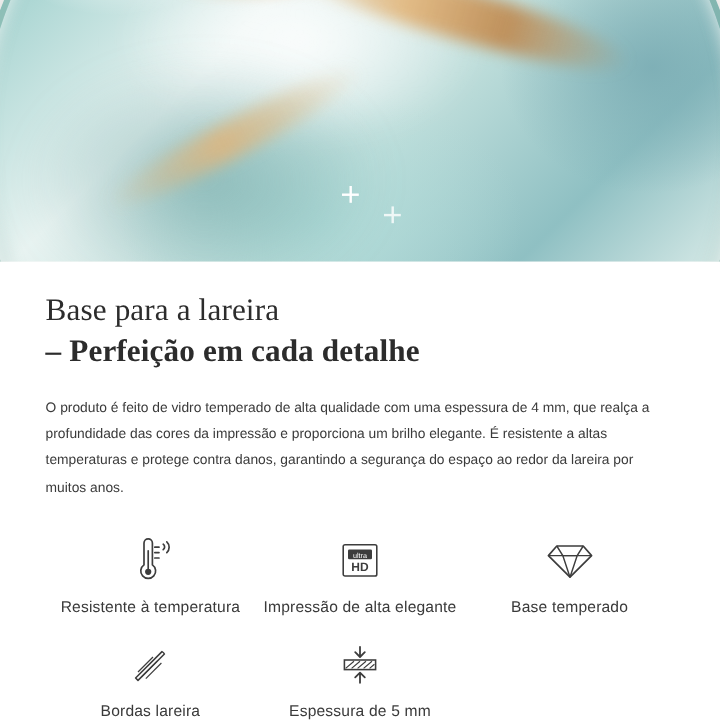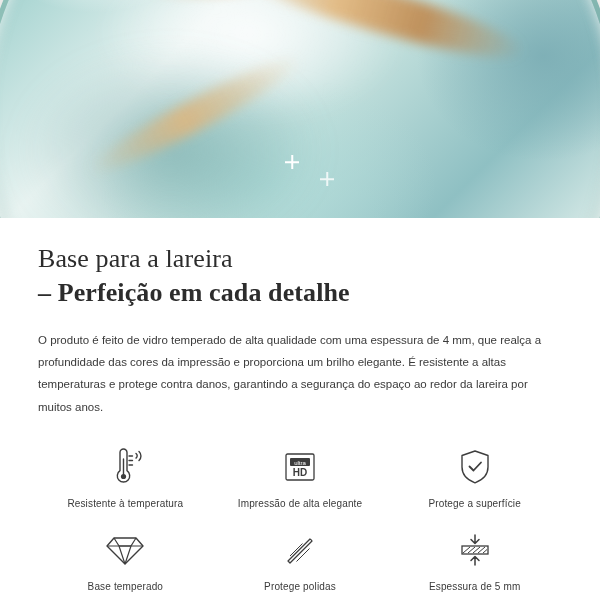--- a/index.html
+++ b/index.html
@@ -155,21 +155,21 @@
   }
   .feature-icon {
     height: 42px;
     display: flex;
     align-items: center;
     justify-content: center;
     color: #3d3d3d;
   }
   .feature-label {
     margin-top: 10px;
-    font-size: 10px;
+    font-size: 13px;
     color: #3a3a3a;
     text-align: center;
     letter-spacing: 0.15px;
   }
   svg { display: block; }
 </style>
 </head>
 <body>
 
 <div class="page">
@@ -223,29 +223,20 @@
           <svg width="42" height="42" viewBox="0 0 42 42">
             <rect x="7" y="8" width="28" height="26" rx="1.5" fill="none" stroke="#3d3d3d" stroke-width="1.3"></rect>
             <rect x="11" y="12" width="20" height="8" rx="1" fill="#3d3d3d"></rect>
             <text x="21" y="18.6" text-anchor="middle" font-family="Liberation Sans, sans-serif" font-size="6" fill="#ffffff">ultra</text>
             <text x="21" y="30" text-anchor="middle" font-family="Liberation Sans, sans-serif" font-size="10" font-weight="bold" fill="#3d3d3d">HD</text>
           </svg>
         </div>
         <div class="feature-label">Impressão de alta elegante</div>
       </div>
 
-      <div class="feature">
-        <div class="feature-icon">
-          <svg width="40" height="42" viewBox="0 0 40 42">
-            <path d="M20 5 L33 9.5 V21c0 8-6 13.2-13 15.8C13 34.2 7 29 7 21V9.5L20 5z" fill="none" stroke="#3d3d3d" stroke-width="1.4" stroke-linejoin="round"></path>
-            <path d="M14.5 20.5 l4 4 7.5 -8" fill="none" stroke="#3d3d3d" stroke-width="1.8" stroke-linecap="round" stroke-linejoin="round"></path>
-          </svg>
-        </div>
-        <div class="feature-label">Protege a superfície</div>
-      </div>
 
       <div class="feature">
         <div class="feature-icon">
           <svg width="44" height="40" viewBox="0 0 44 40">
             <path d="M11 8 H33 L40 16 L22 34 L4 16 Z" fill="none" stroke="#3d3d3d" stroke-width="1.4" stroke-linejoin="round"></path>
             <path d="M4 16 H40" stroke="#3d3d3d" stroke-width="1.2"></path>
             <path d="M11 8 L16 16 L22 34" fill="none" stroke="#3d3d3d" stroke-width="1.2"></path>
             <path d="M33 8 L28 16 L22 34" fill="none" stroke="#3d3d3d" stroke-width="1.2"></path>
             <path d="M16 16 H28" stroke="#3d3d3d" stroke-width="1.2"></path>
           </svg>
@@ -255,21 +246,21 @@
 
       <div class="feature">
         <div class="feature-icon">
           <svg width="42" height="40" viewBox="0 0 42 40">
             <path d="M9 31 L31 9 A4 4 0 0 1 33 11 L11 33 Z" fill="none" stroke="#3d3d3d" stroke-width="1.3" stroke-linejoin="round"></path>
             <path d="M14 30 L27 17" stroke="#3d3d3d" stroke-width="1"></path>
             <path d="M17.5 31.5 L30.5 18.5" stroke="#3d3d3d" stroke-width="1"></path>
             <path d="M11 26 L23.5 13.5" stroke="#3d3d3d" stroke-width="1"></path>
           </svg>
         </div>
-        <div class="feature-label">Protege polidas</div>
+        <div class="feature-label">Bordas lareira</div>
       </div>
 
       <div class="feature">
         <div class="feature-icon">
           <svg width="44" height="40" viewBox="0 0 44 40">
             <path d="M22 5 V13 M18 9.5 L22 13.5 L26 9.5" fill="none" stroke="#3d3d3d" stroke-width="1.5" stroke-linecap="round" stroke-linejoin="round"></path>
             <rect x="9" y="16" width="26" height="8" fill="none" stroke="#3d3d3d" stroke-width="1.3"></rect>
             <path d="M10 23 L17 17 M15 23 L22 17 M20 23 L27 17 M25 23 L32 17 M30 23 L34 19.5" stroke="#3d3d3d" stroke-width="1"></path>
             <path d="M22 35 V27 M18 30.5 L22 26.5 L26 30.5" fill="none" stroke="#3d3d3d" stroke-width="1.5" stroke-linecap="round" stroke-linejoin="round"></path>
           </svg>

